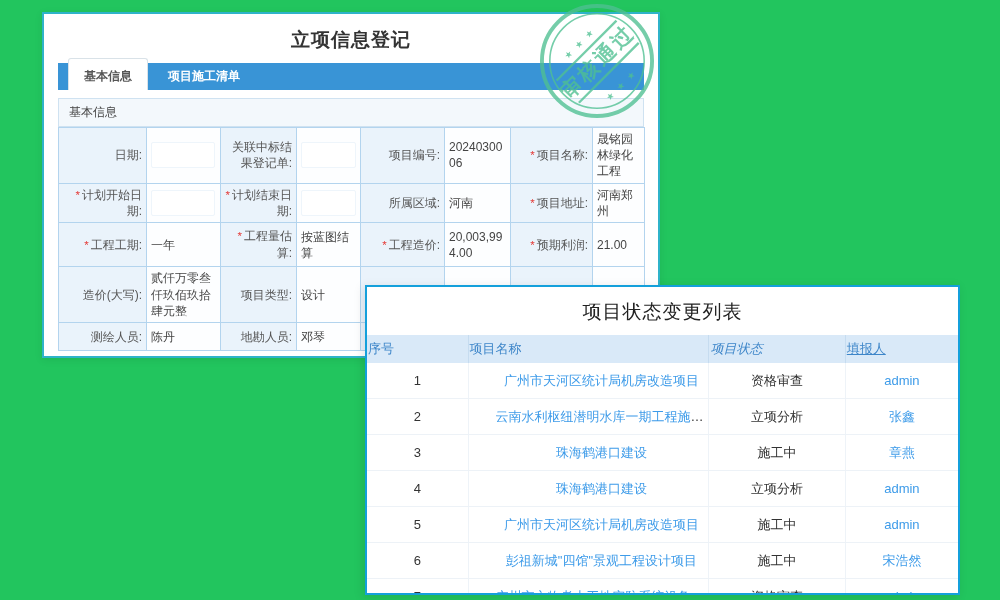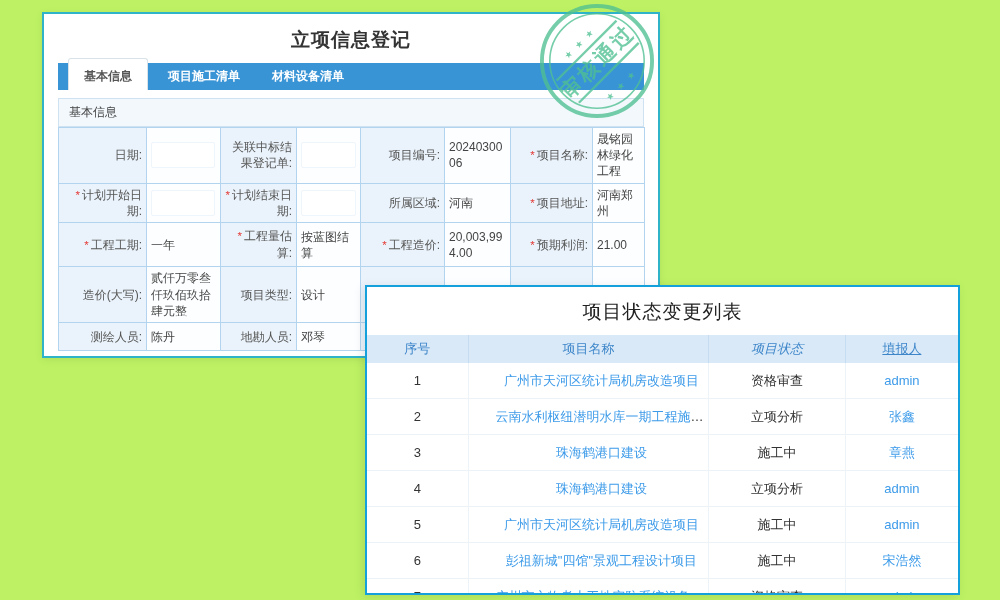--- a/index.html
+++ b/index.html
@@ -1,17 +1,17 @@
 <!DOCTYPE html>
 <html><head>
 <meta charset="utf-8">
 <style>
   html,body{margin:0;padding:0;background:#fff;}
   #canvas{
-    position:relative;width:1000px;height:600px;overflow:hidden;background:#bef264;
+    position:relative;width:1000px;height:600px;overflow:hidden;background:#22c55e;
     font-family:"Liberation Sans","DejaVu Sans",sans-serif;color:#333;
   }
   
   .panel1{
     position:absolute;left:42px;top:12px;width:618px;height:346px;
     background:#fff;border:2px solid #2fb3c9;box-sizing:border-box;
     box-shadow:0 2px 8px rgba(0,0,0,.08);z-index:1;overflow:hidden;
   }
   .panel1-title{
     text-align:center;font-size:19px;font-weight:bold;color:#333;
@@ -57,21 +57,21 @@
     background:#fff;border:2px solid #14a0db;box-sizing:border-box;
     box-shadow:-2px 2px 10px rgba(0,0,0,.10);z-index:5;overflow:hidden;
   }
   .panel2-title{
     text-align:center;font-size:19px;font-weight:normal;color:#222;
     padding:12px 0 10px 0;letter-spacing:1px;
   }
   table.list{border-collapse:collapse;width:100%;table-layout:fixed;}
   table.list th{
     background:#d9e9f8;color:#3e86c9;font-size:13px;font-weight:normal;
-    height:26px;border-right:1px solid #c6dcf0;text-align:center;
+    height:26px;border-right:1px solid #c6dcf0;text-align:left;
   }
   table.list th:last-child{border-right:none;text-decoration:underline;}
   table.list td{
     font-size:13px;height:33px;border-bottom:1px solid #edf2f7;
     border-right:1px solid #eef3f8;text-align:center;color:#333;
     overflow:hidden;white-space:nowrap;text-overflow:ellipsis;
   }
   table.list td:last-child{border-right:none;}
   td.name-cell{text-align:left;padding-left:27px;}
   .link{color:#3d9be9;cursor:pointer;}
@@ -81,21 +81,20 @@
 <body>
 
 <div id="canvas">
 
   <div class="panel1">
     <div class="panel1-title">立项信息登记</div>
 
     <div class="tabbar">
       <div class="tab active">基本信息</div>
       <div class="tab inactive">项目施工清单</div>
-      <div class="tab inactive">材料设备清单</div>
     </div>
 
     <div class="section-head">基本信息</div>
 
     <table class="form">
       <colgroup>
         <col style="width:88px">
           <col style="width:74px">
         <col style="width:76px">
           <col style="width:64px">

